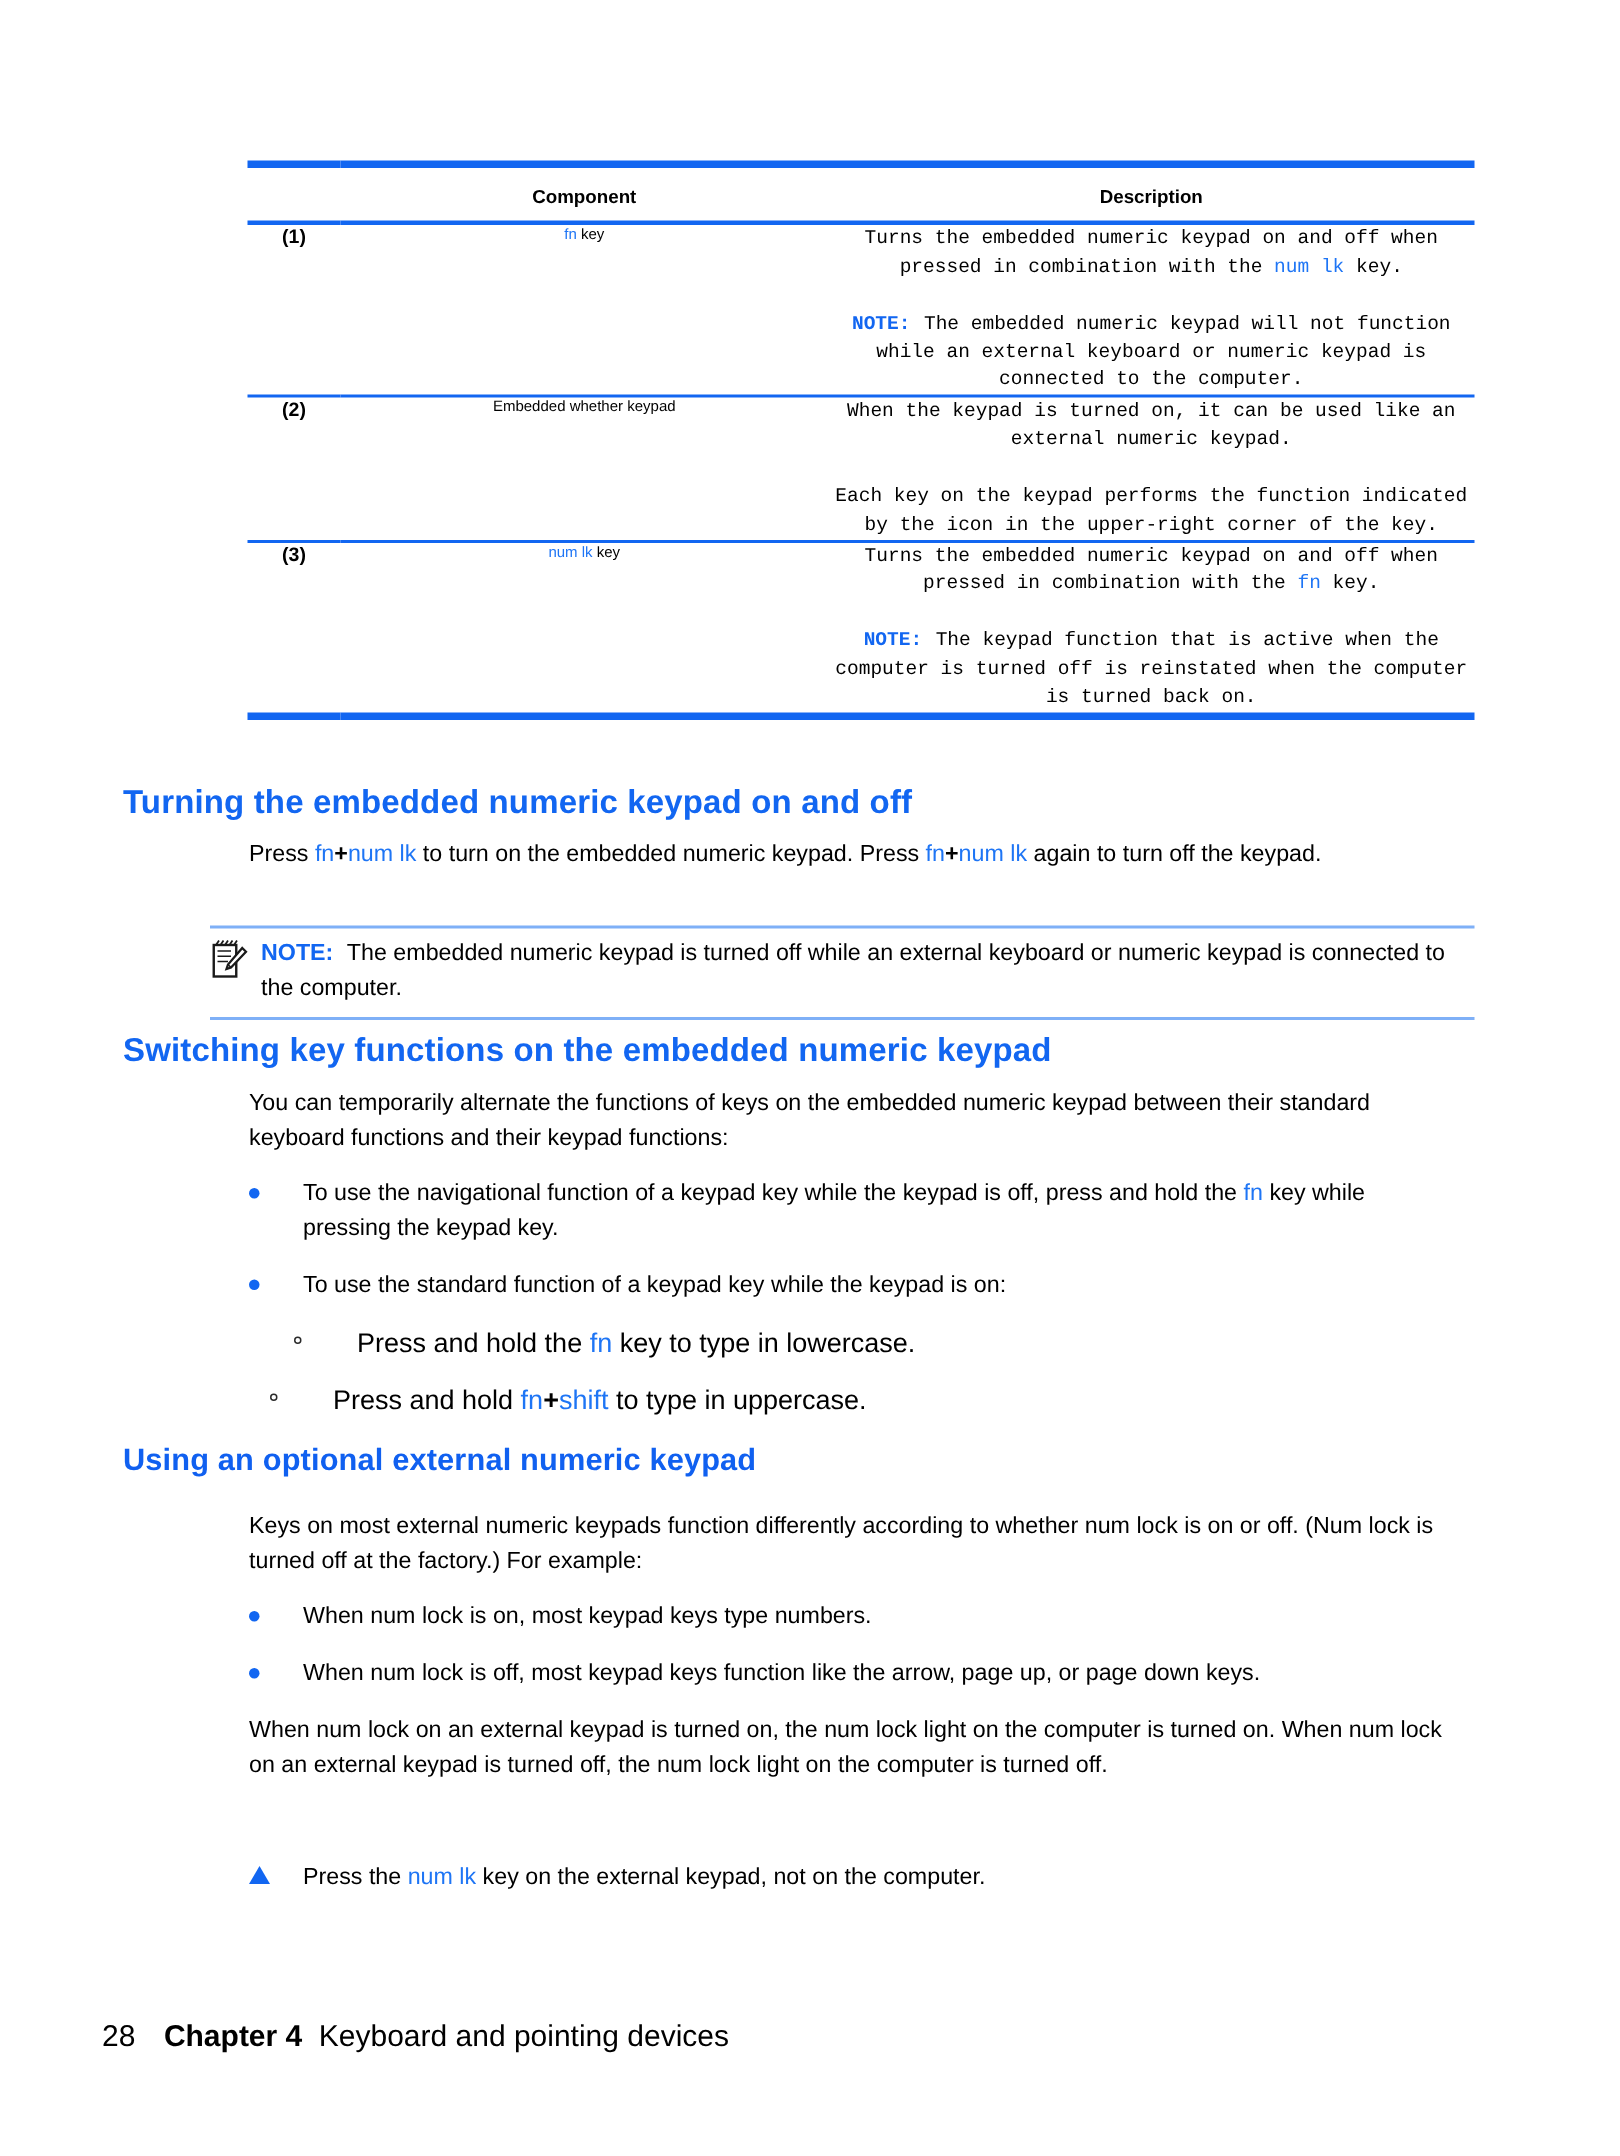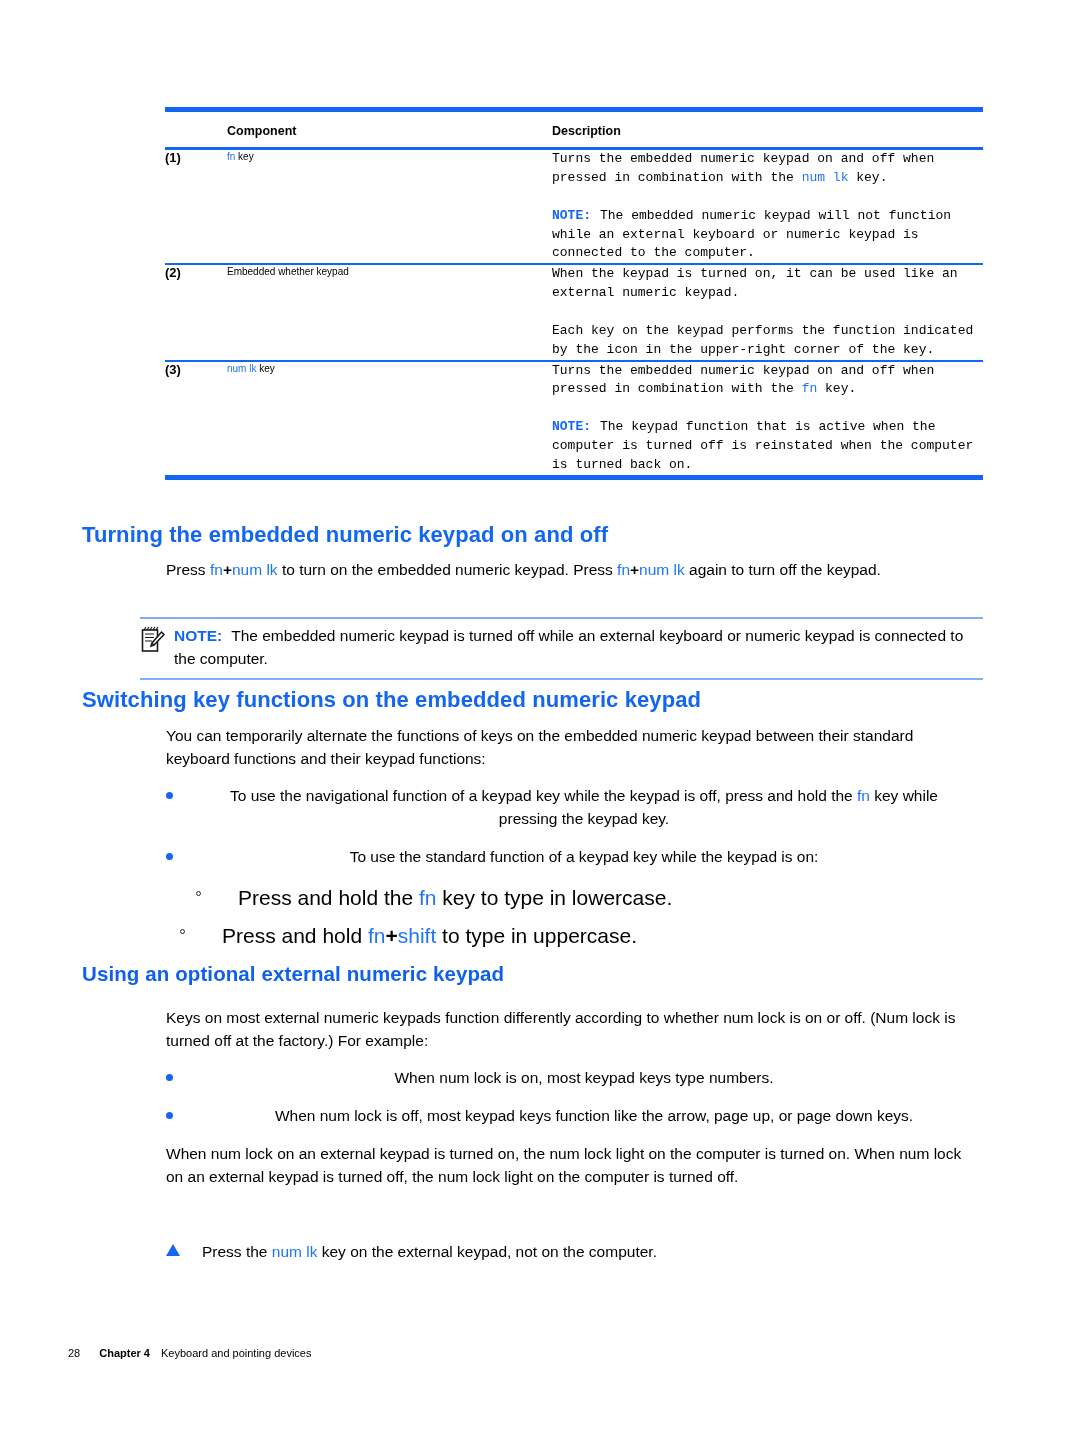--- a/index.html
+++ b/index.html
@@ -29,21 +29,21 @@
     position: absolute;
     left: 165px;
     top: 107px;
     width: 818px;
     border-collapse: collapse;
     border-top: 5px solid #1266f1;
     border-bottom: 5px solid #1266f1;
   }
   .comp-table td, .comp-table th {
     vertical-align: top;
-    text-align: left;
+    text-align: center;
     padding: 0;
   }
   .comp-table thead th {
     font-size: 12.5px;
     font-weight: bold;
     padding: 12px 0 9px 0;
     color: #000;
   }
   .comp-table thead tr {
     border-bottom: 3px solid #1266f1;
@@ -131,36 +131,35 @@
     top: 7px;
     width: 25px;
     height: 27px;
   }
 
   
   .bullet {
     position: absolute;
     font-size: 15.5px;
     line-height: 1.5;
-    text-align: center;
   }
   .bullet .dot {
     position: absolute;
     left: 0;
     top: 8px;
     width: 7px;
     height: 7px;
     border-radius: 50%;
     background: #1266f1;
   }
   .bullet .txt { display: block; padding-left: 36px; }
 
   .subbullet {
     position: absolute;
-    font-size: 21px;
+    font-size: 18px;
     line-height: 1.5;
   }
   .subbullet .ring {
     position: absolute;
     left: 0;
     top: 9px;
     width: 5px;
     height: 5px;
     border-radius: 50%;
     border: 1.4px solid #2a2a2a;
@@ -182,21 +181,21 @@
     border-right: 7px solid transparent;
     border-bottom: 12px solid #1266f1;
   }
   .tri-item .txt { display: block; padding-left: 36px; }
 
   
   .footer {
     position: absolute;
     left: 68px;
     top: 1347px;
-    font-size: 11px;
+    font-size: 20px;
     color: #000;
     white-space: nowrap;
   }
   .footer .pg { margin-right: 19px; }
   .footer .chap { font-weight: bold; margin-right: 11px; }
 </style>
 </head>
 <body>
 
 <div class="page">

